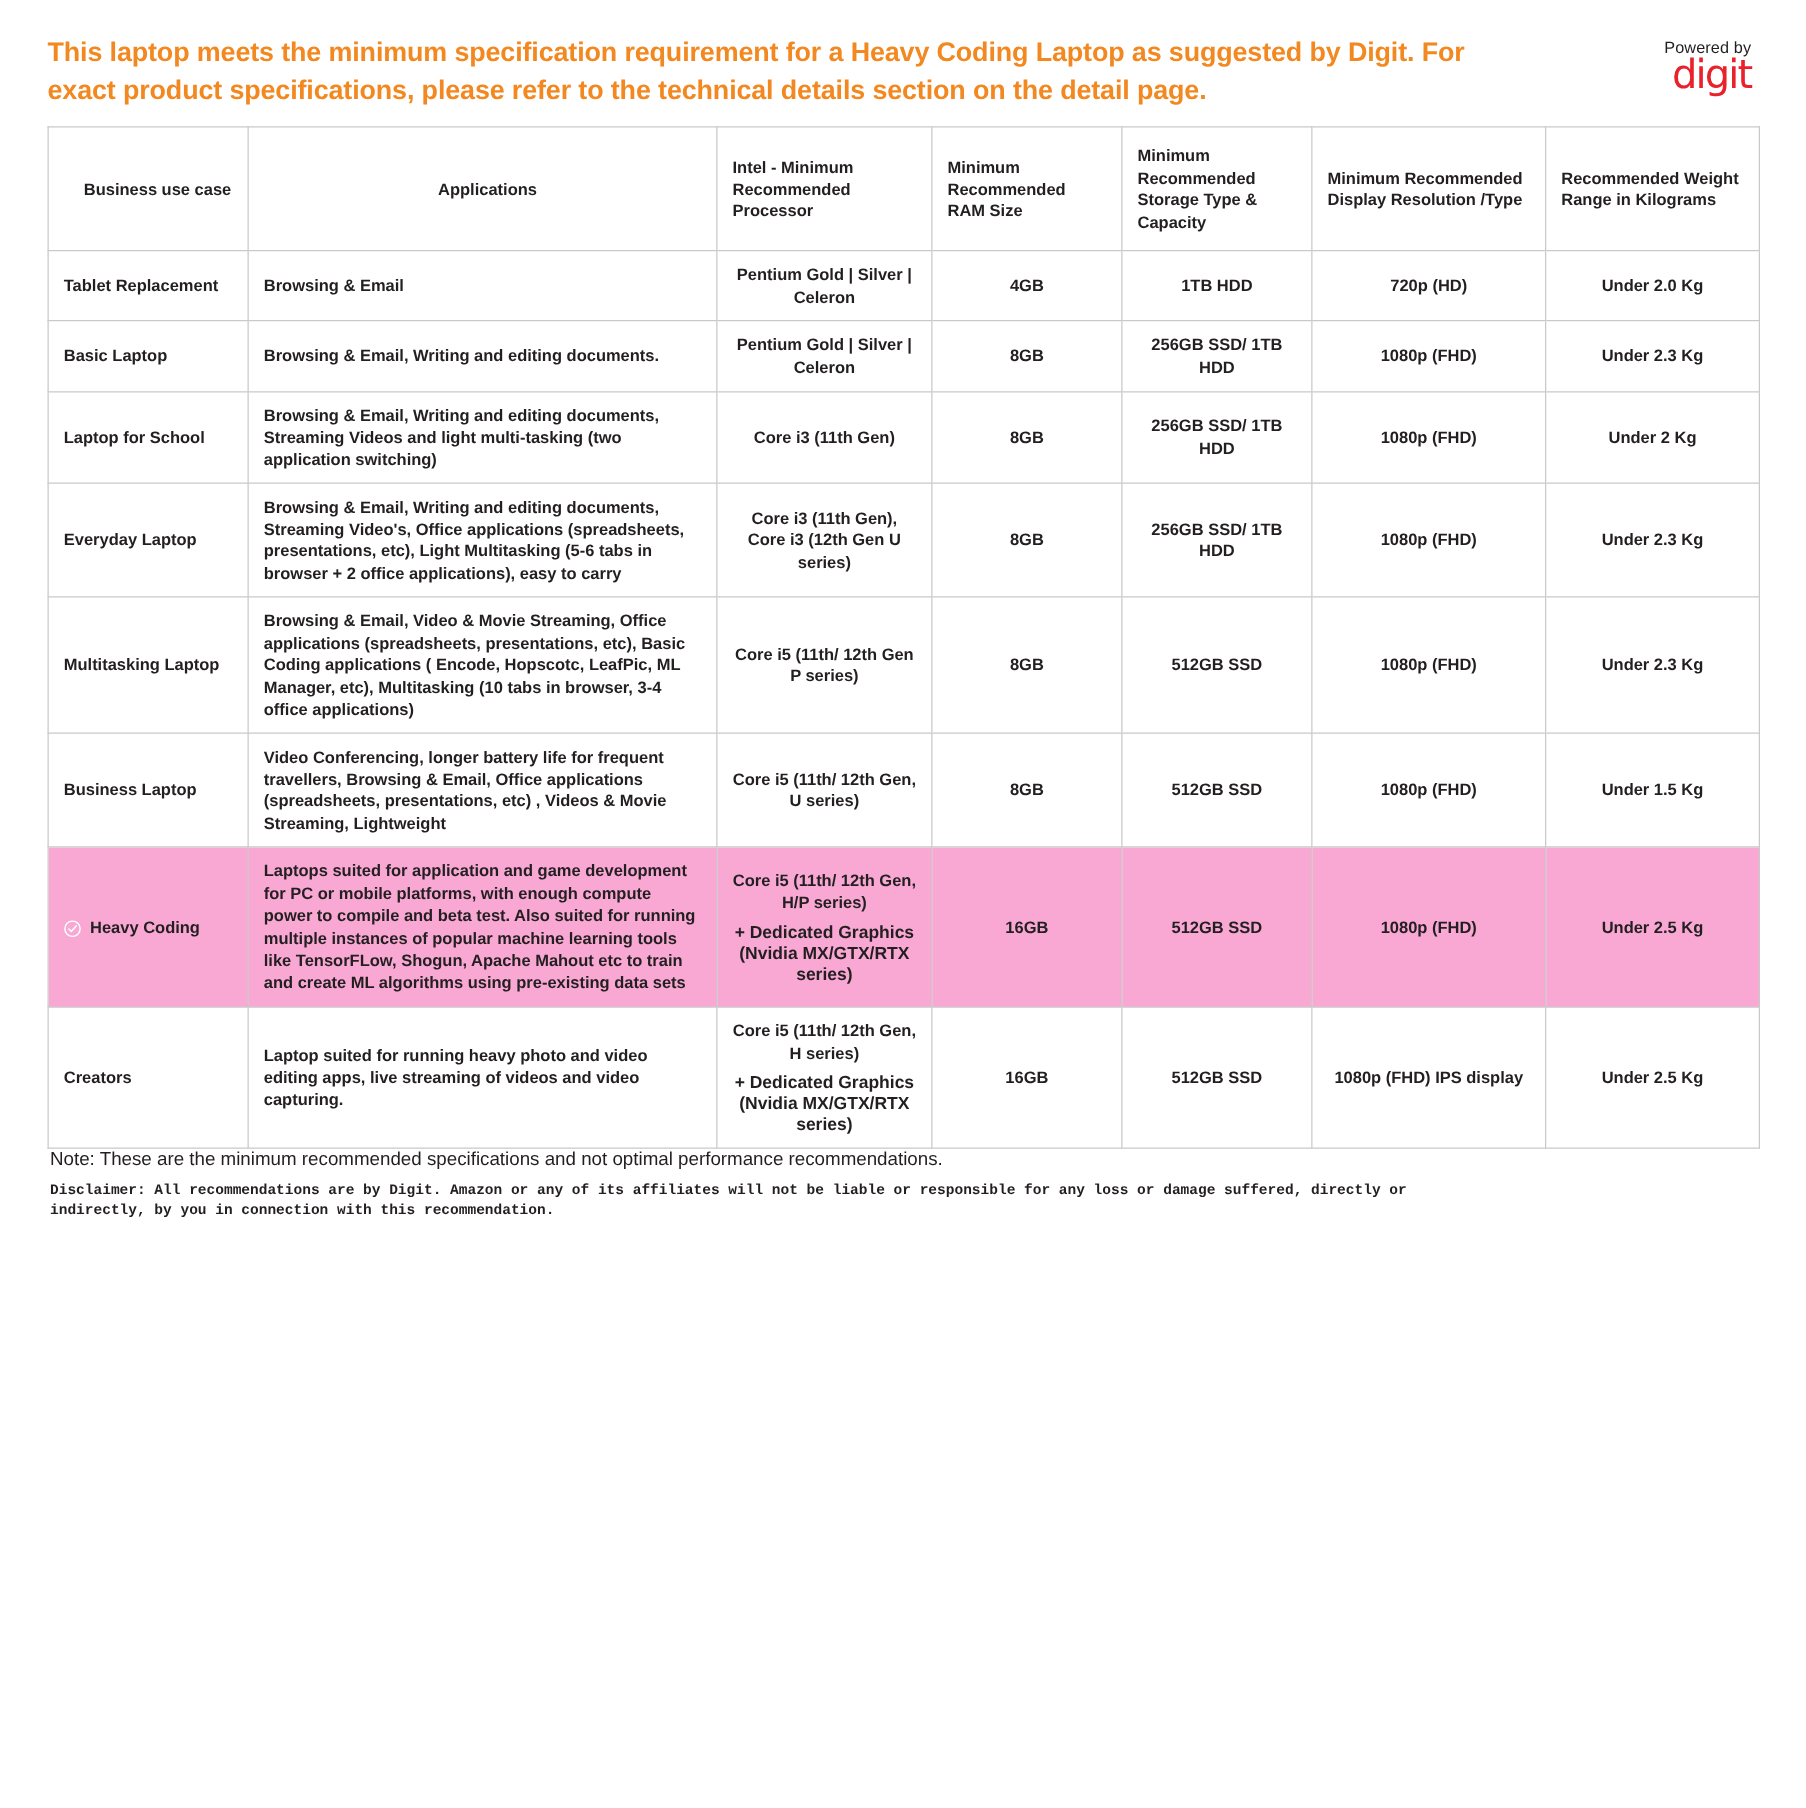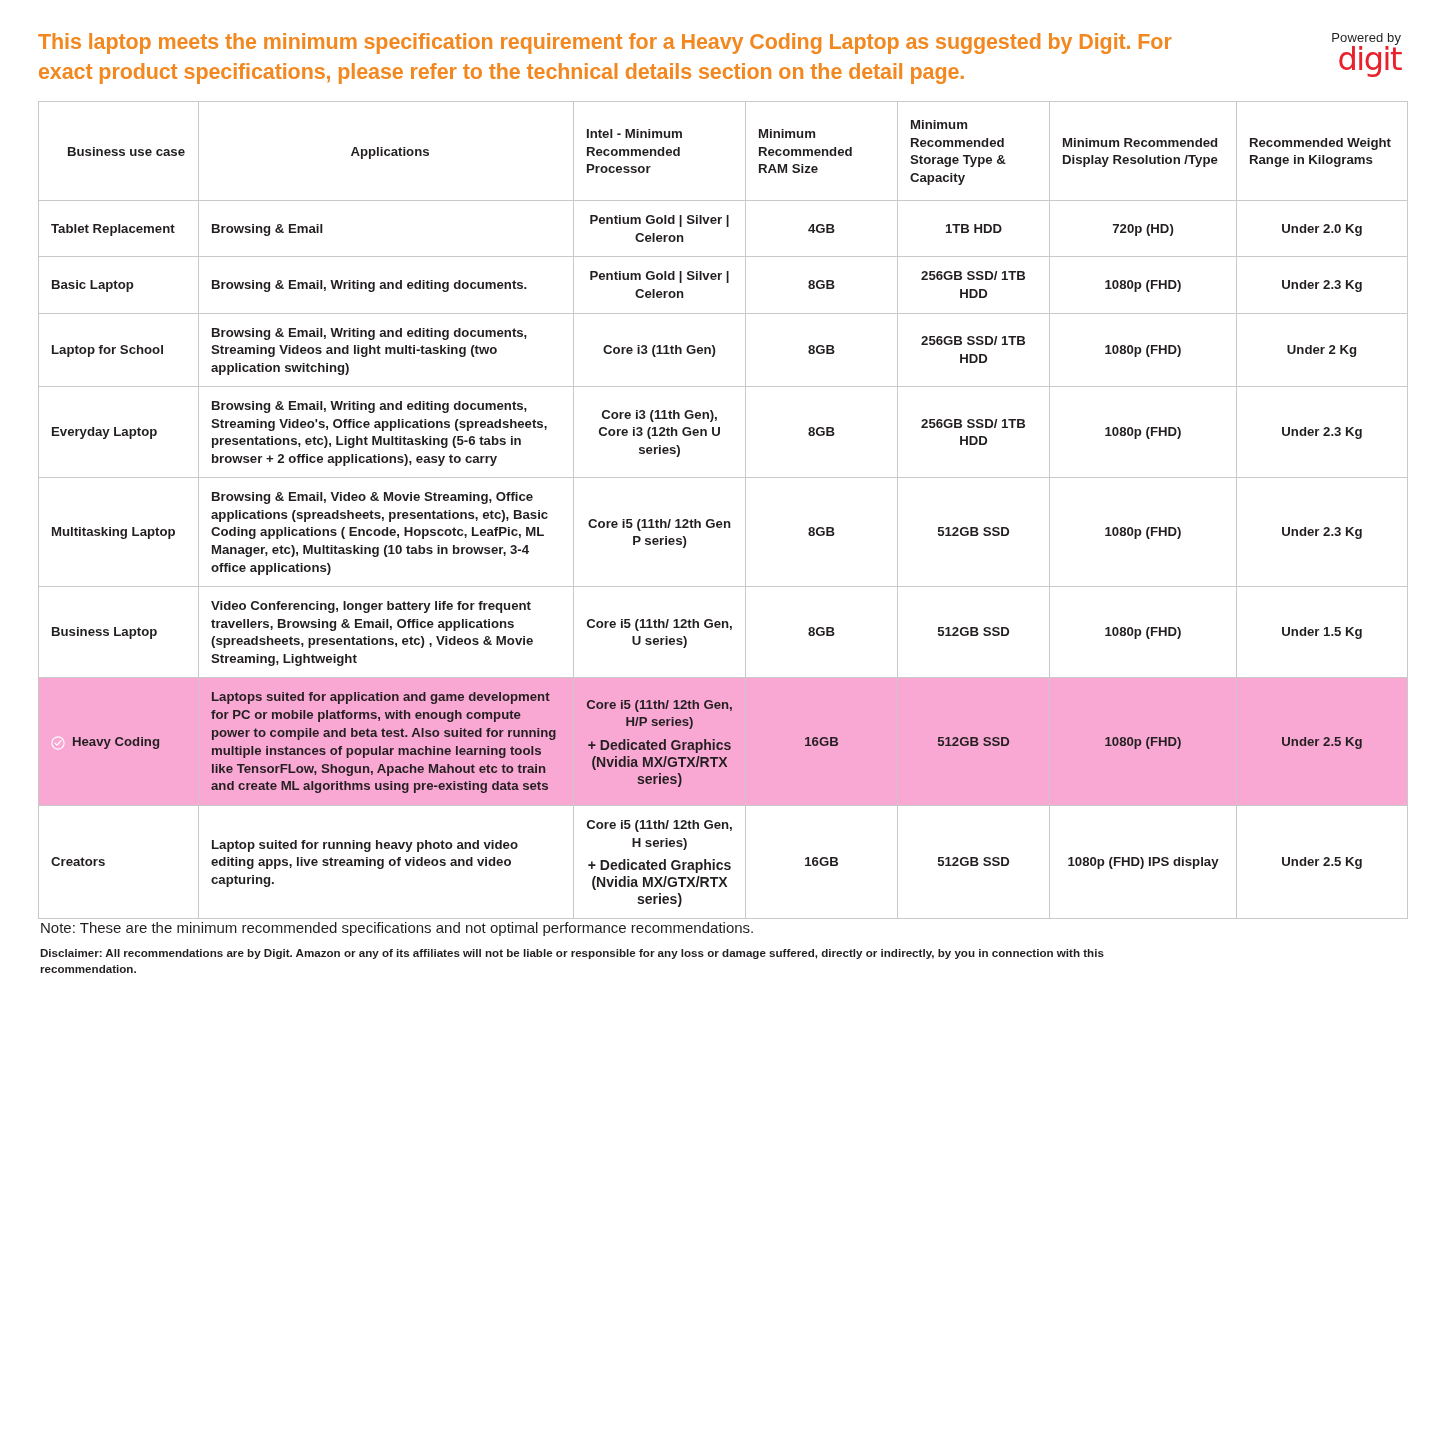--- a/index.html
+++ b/index.html
@@ -130,20 +130,21 @@
     font-size: 15px;
     color: #231f20;
     margin-bottom: 9px;
   }
   .disclaimer {
     font-size: 11.6px;
     font-weight: bold;
     line-height: 1.42;
     color: #231f20;
     max-width: 1160px;
+    font-family: Liberation Mono, monospace;
   }
 </style>
 </head>
 <body>
 
 <div class="page">
 
   <div class="header">
     <div class="headline">This laptop meets the minimum specification requirement for a Heavy Coding Laptop as suggested by Digit. For exact product specifications, please refer to the technical details section on the detail page.</div>
     <div class="brand">

